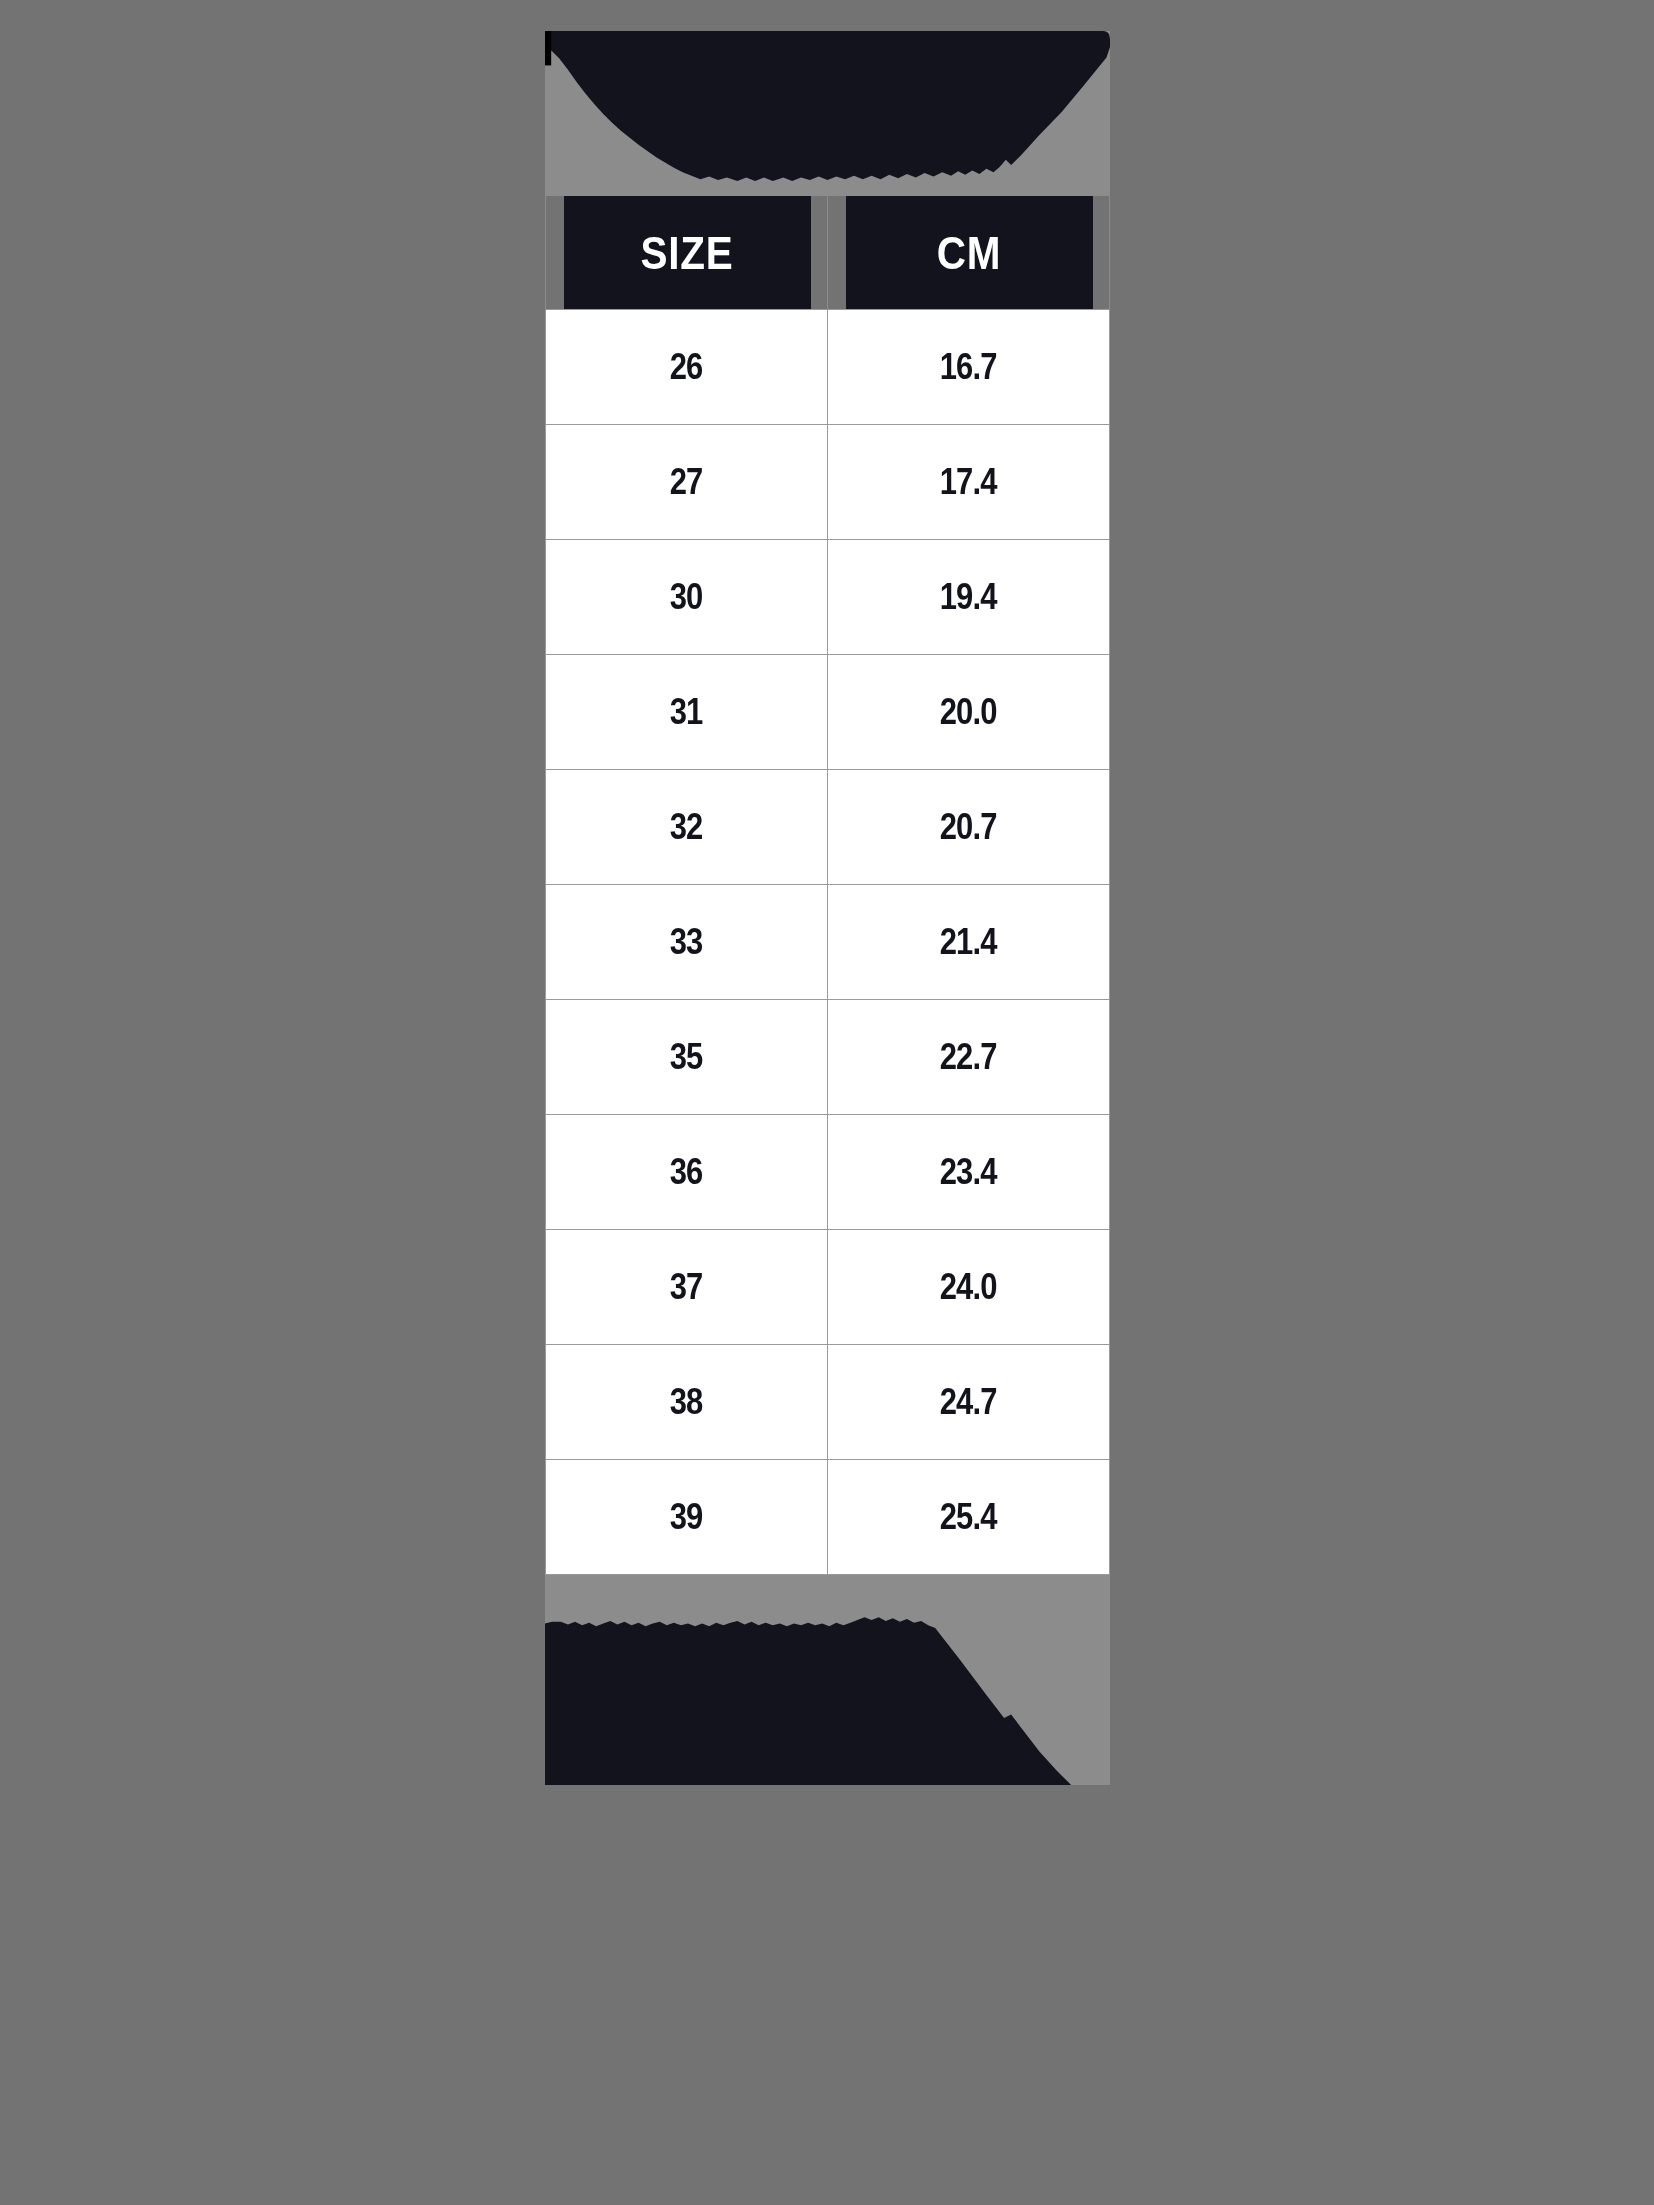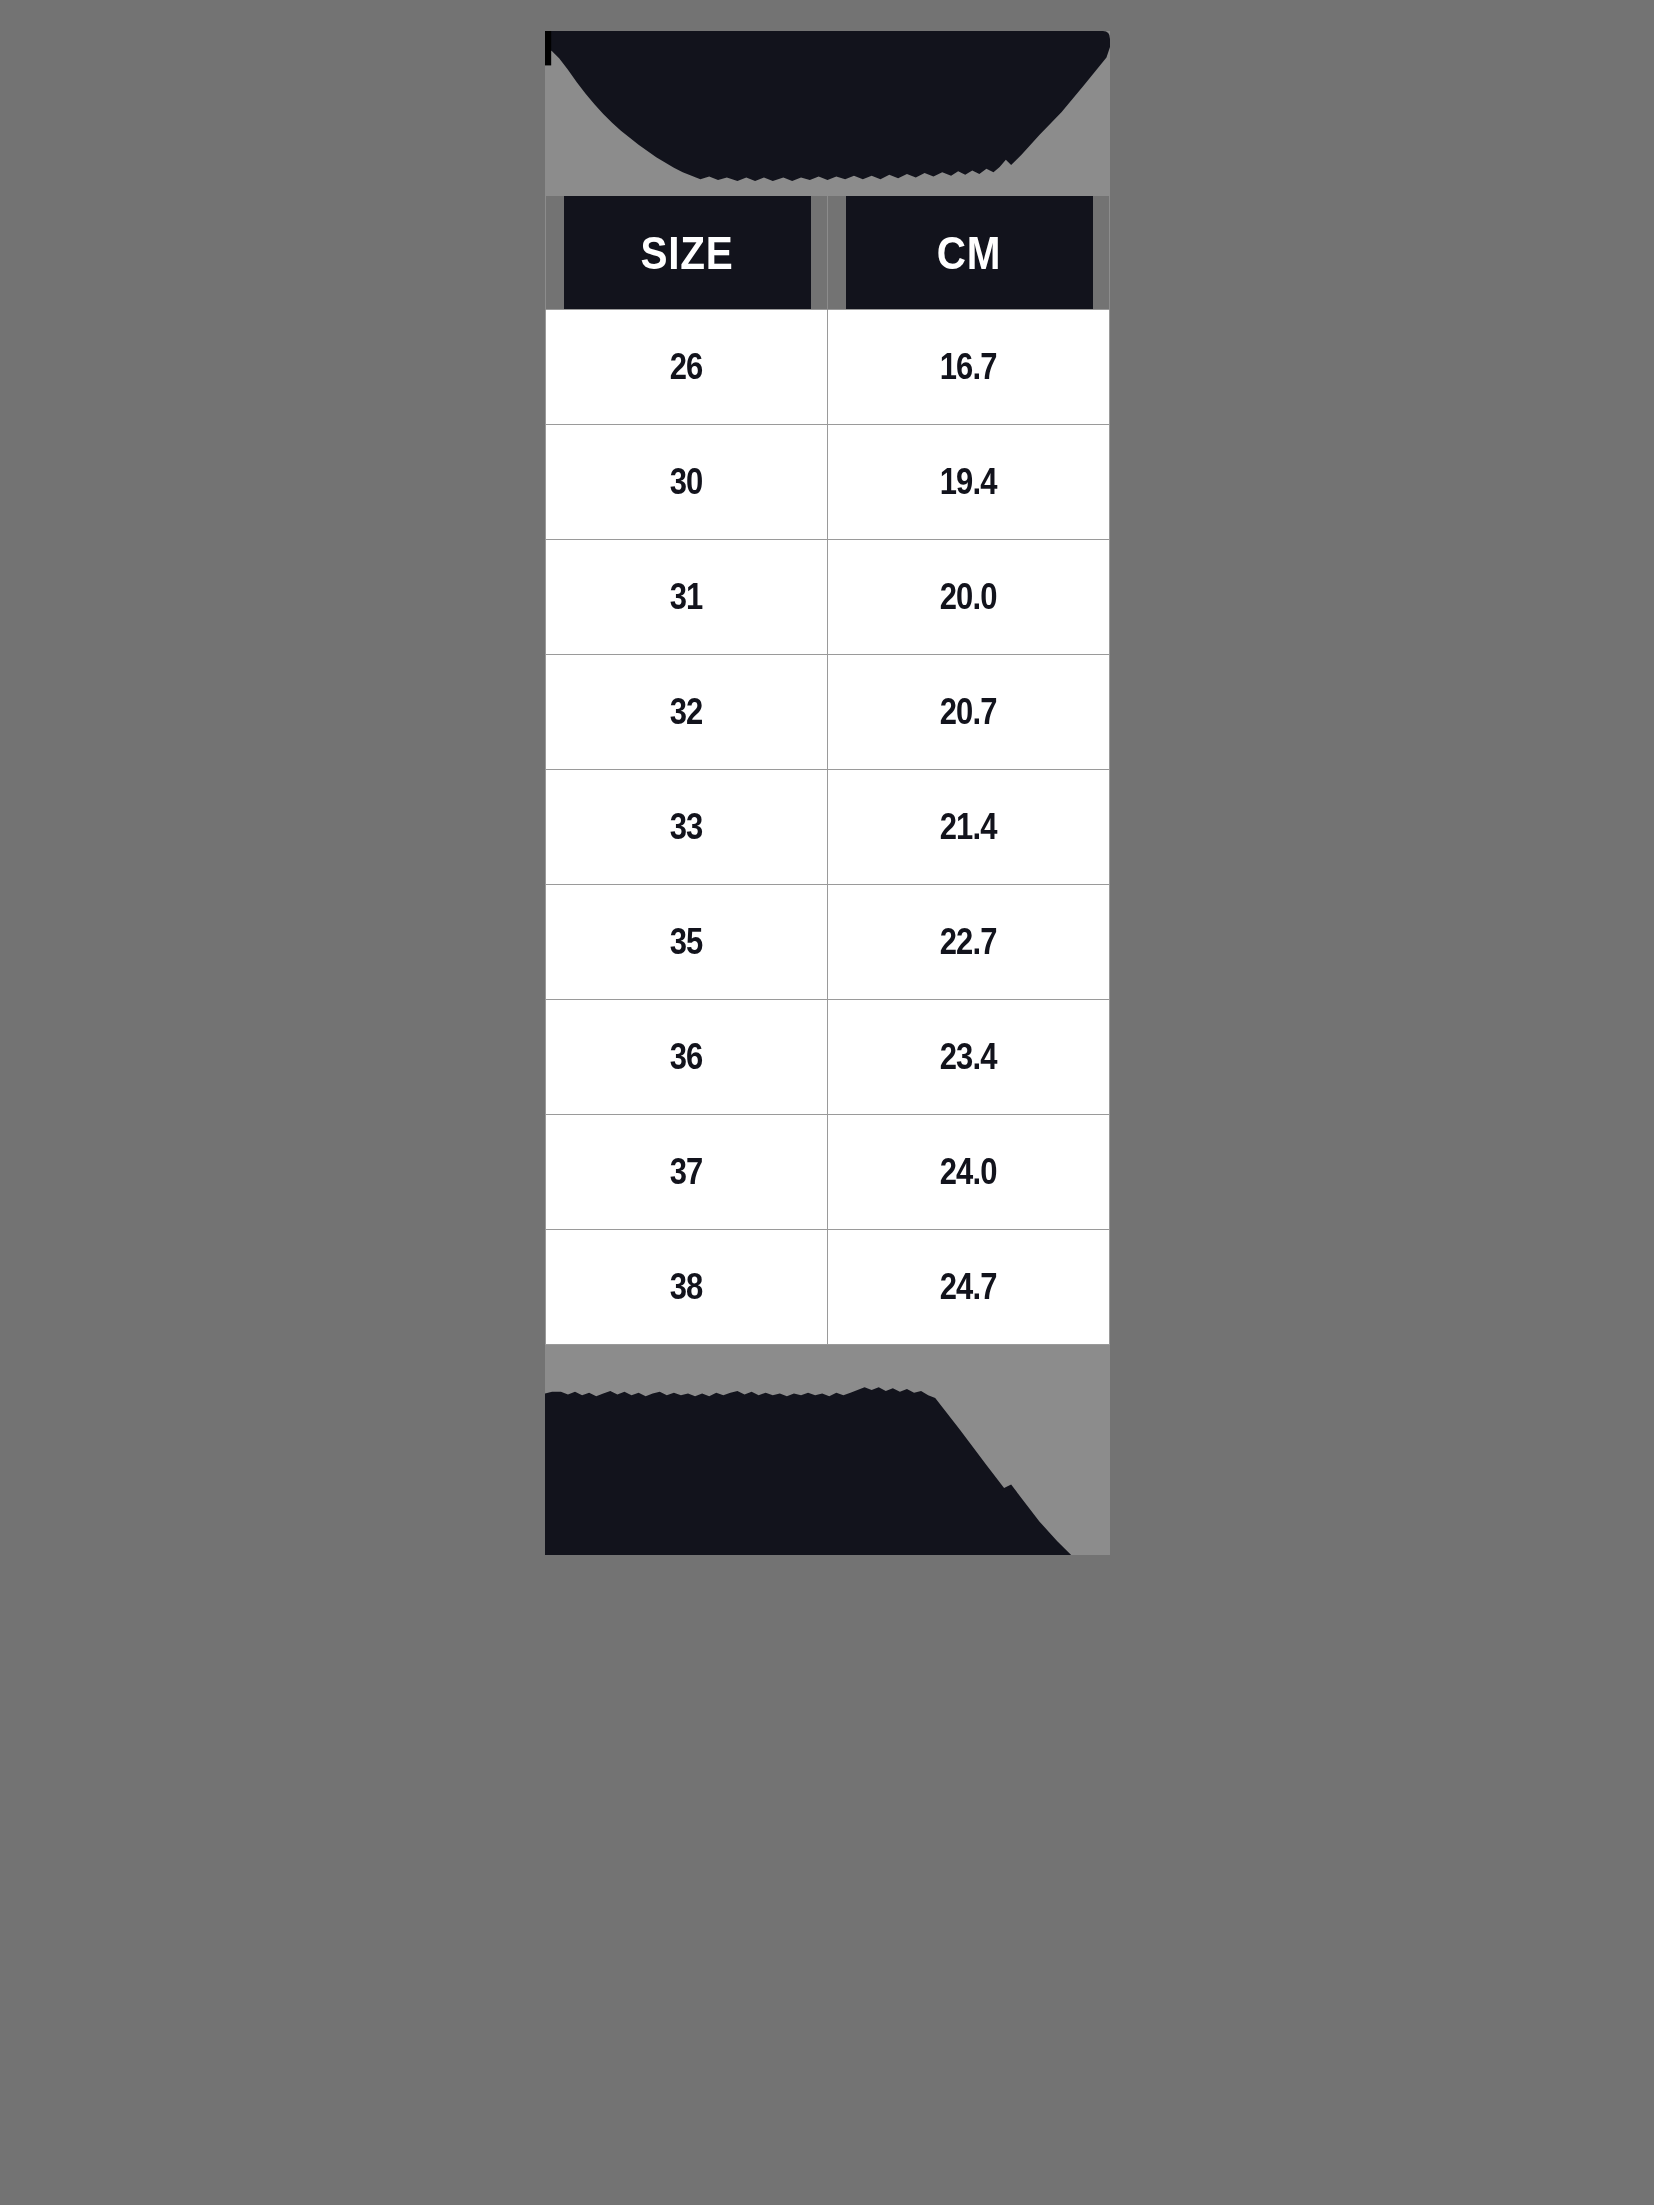--- a/index.html
+++ b/index.html
@@ -132,20 +132,24 @@
             <span>CM</span>
           </th>
         </tr>
       </thead>
       <tbody>
         <tr>
           <td><span>26</span></td>
           <td><span>16.7</span></td>
         </tr>
         <tr>
+          <td><span>27</span></td>
+          <td><span>17.4</span></td>
+        </tr>
+        <tr>
           <td><span>30</span></td>
           <td><span>19.4</span></td>
         </tr>
         <tr>
           <td><span>31</span></td>
           <td><span>20.0</span></td>
         </tr>
         <tr>
           <td><span>32</span></td>
           <td><span>20.7</span></td>
@@ -162,20 +166,24 @@
           <td><span>36</span></td>
           <td><span>23.4</span></td>
         </tr>
         <tr>
           <td><span>37</span></td>
           <td><span>24.0</span></td>
         </tr>
         <tr>
           <td><span>38</span></td>
           <td><span>24.7</span></td>
+        </tr>
+        <tr>
+          <td><span>39</span></td>
+          <td><span>25.4</span></td>
         </tr>
       </tbody>
     </table>
 
     <div id="footer-band">
       <svg viewBox="0 0 640 238" preserveAspectRatio="none">
         <rect x="0" y="0" width="640" height="238" fill="#8c8c8c"></rect>
         <path d="M0,55 L8,53 L18,53 L26,56 L34,53 L42,57 L50,54 L58,58
                  L66,55 L74,52 L82,56 L90,53 L98,57 L106,54 L114,58
                  L122,55 L130,53 L138,57 L146,54 L154,57 L162,55 L170,58

